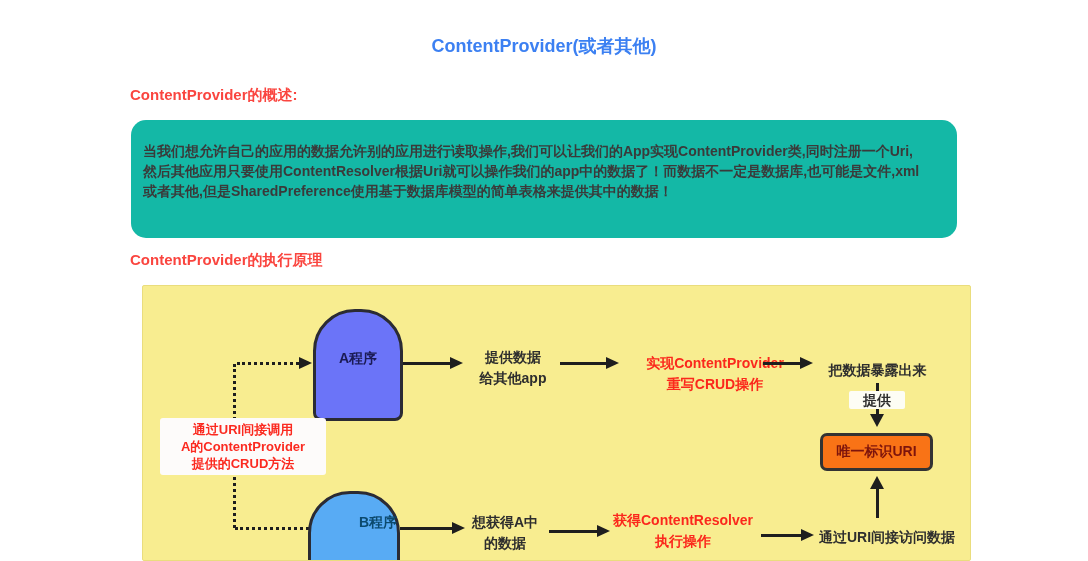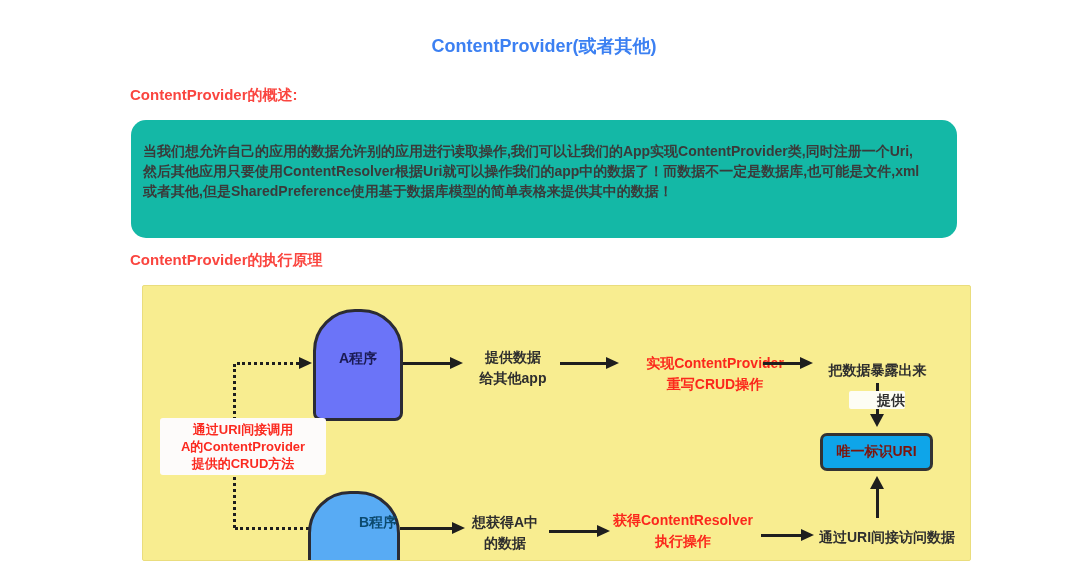--- a/index.html
+++ b/index.html
@@ -41,23 +41,23 @@
             border:3px solid #2b2b33;border-radius:8px;box-sizing:border-box;
             text-align:center;font-size:14px;font-weight:700;color:#222;line-height:31px;}
 
   .dtext{position:absolute;font-size:14px;font-weight:700;color:#2e2e2e;text-align:center;line-height:21px;}
   .rtext{position:absolute;font-size:14px;font-weight:700;color:#fb281c;text-align:center;line-height:21px;}
 
   .note-box{position:absolute;left:17px;top:132px;width:166px;background:#fdfbfa;border-radius:3px;
             padding:3px 0;text-align:center;font-size:13px;font-weight:700;color:#fb2a20;line-height:17px;}
 
   .provide-lbl{position:absolute;left:706px;top:105px;width:56px;background:#fdfdf4;border-radius:2px;
-               text-align:right;font-size:14px;font-weight:700;color:#2e2e2e;line-height:18px;}
+               text-align:center;font-size:14px;font-weight:700;color:#2e2e2e;line-height:18px;}
 
-  .uri-box{position:absolute;left:677px;top:147px;width:113px;height:38px;background:#0ea5e9;
+  .uri-box{position:absolute;left:677px;top:147px;width:113px;height:38px;background:#f97316;
            border:3px solid #333;border-radius:7px;box-sizing:border-box;text-align:center;
            font-size:14px;font-weight:700;color:#7d140c;line-height:31px;}
 </style>
 </head>
 <body>
 
 <div class="canvas">
 
   <div class="abs page-title">ContentProvider(或者其他)</div>
 

